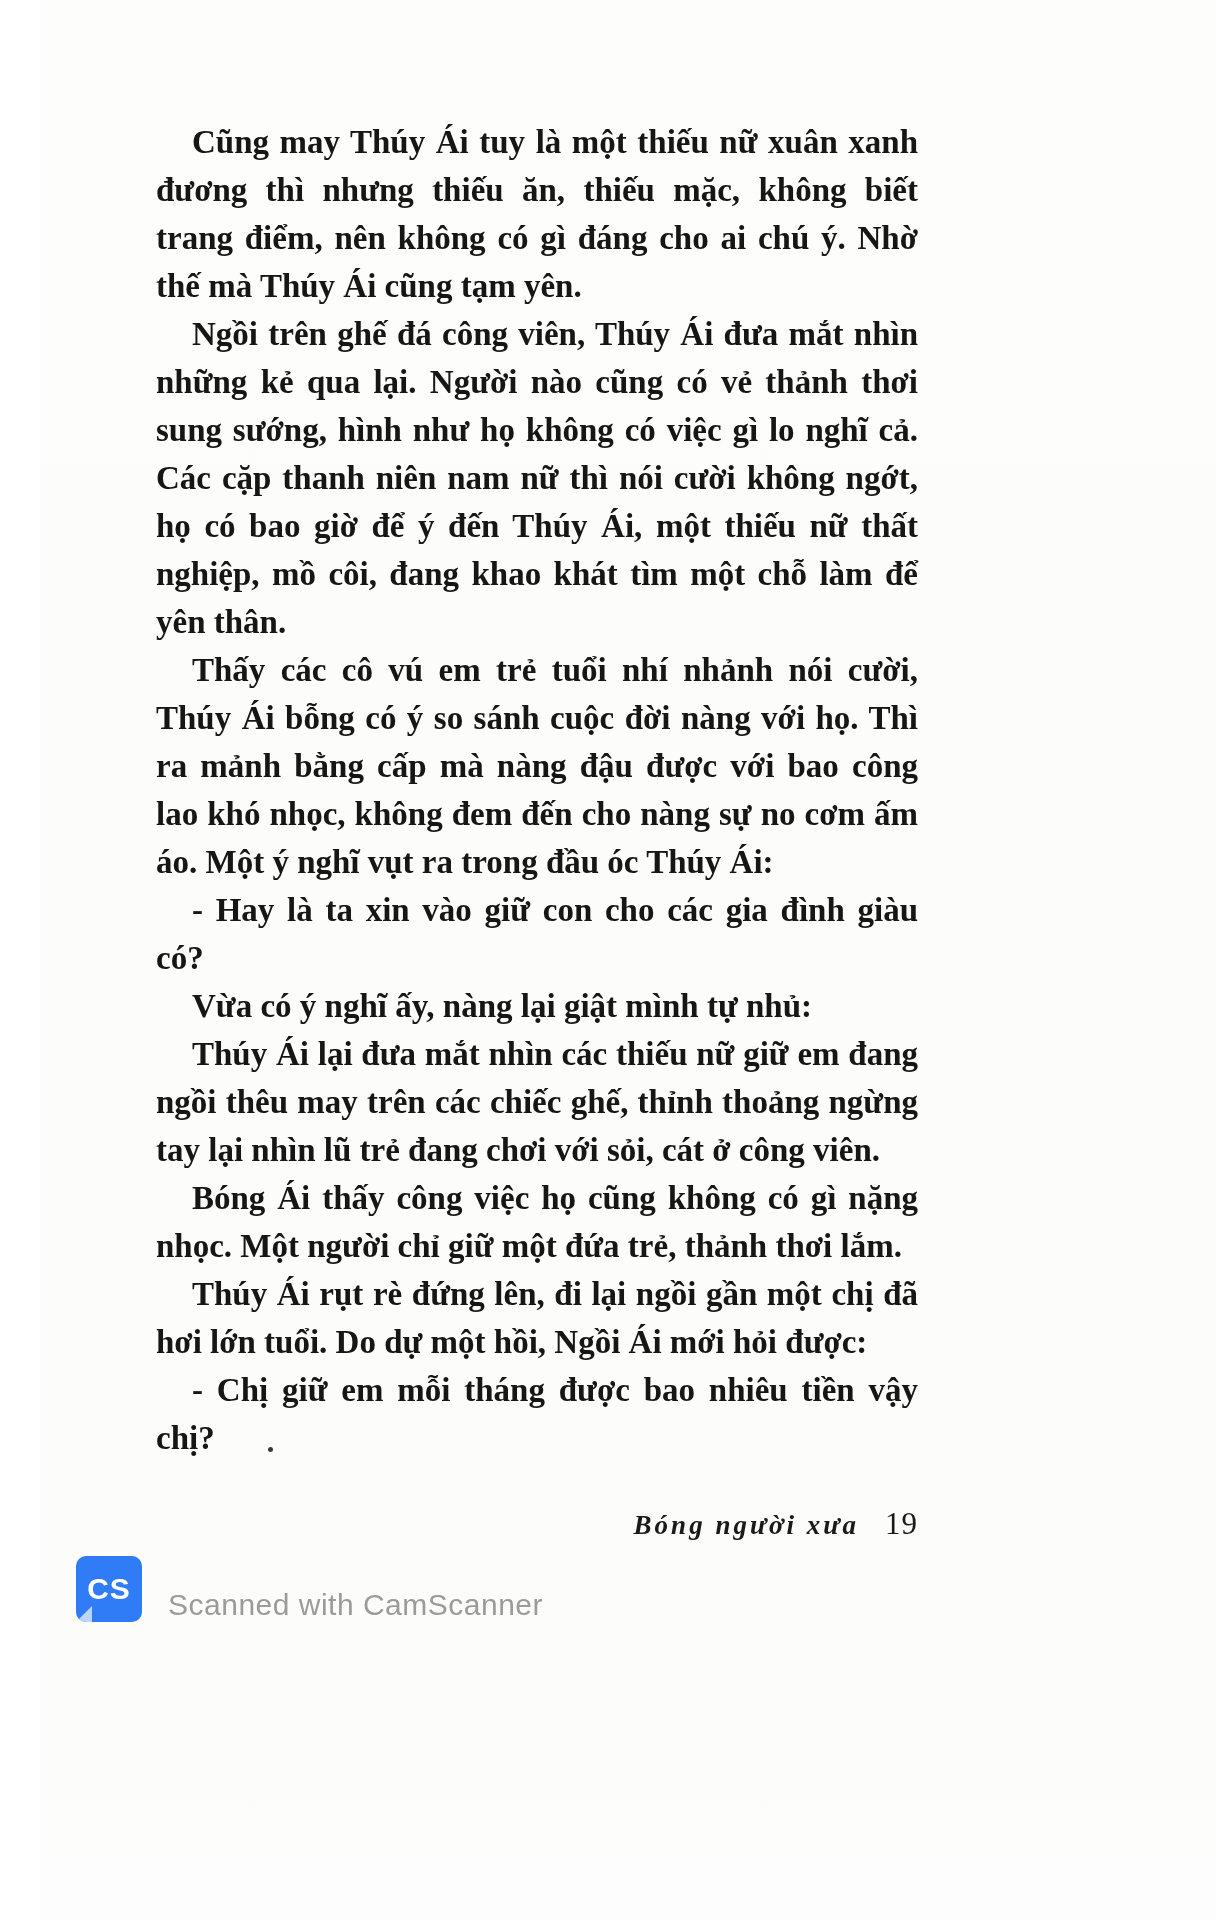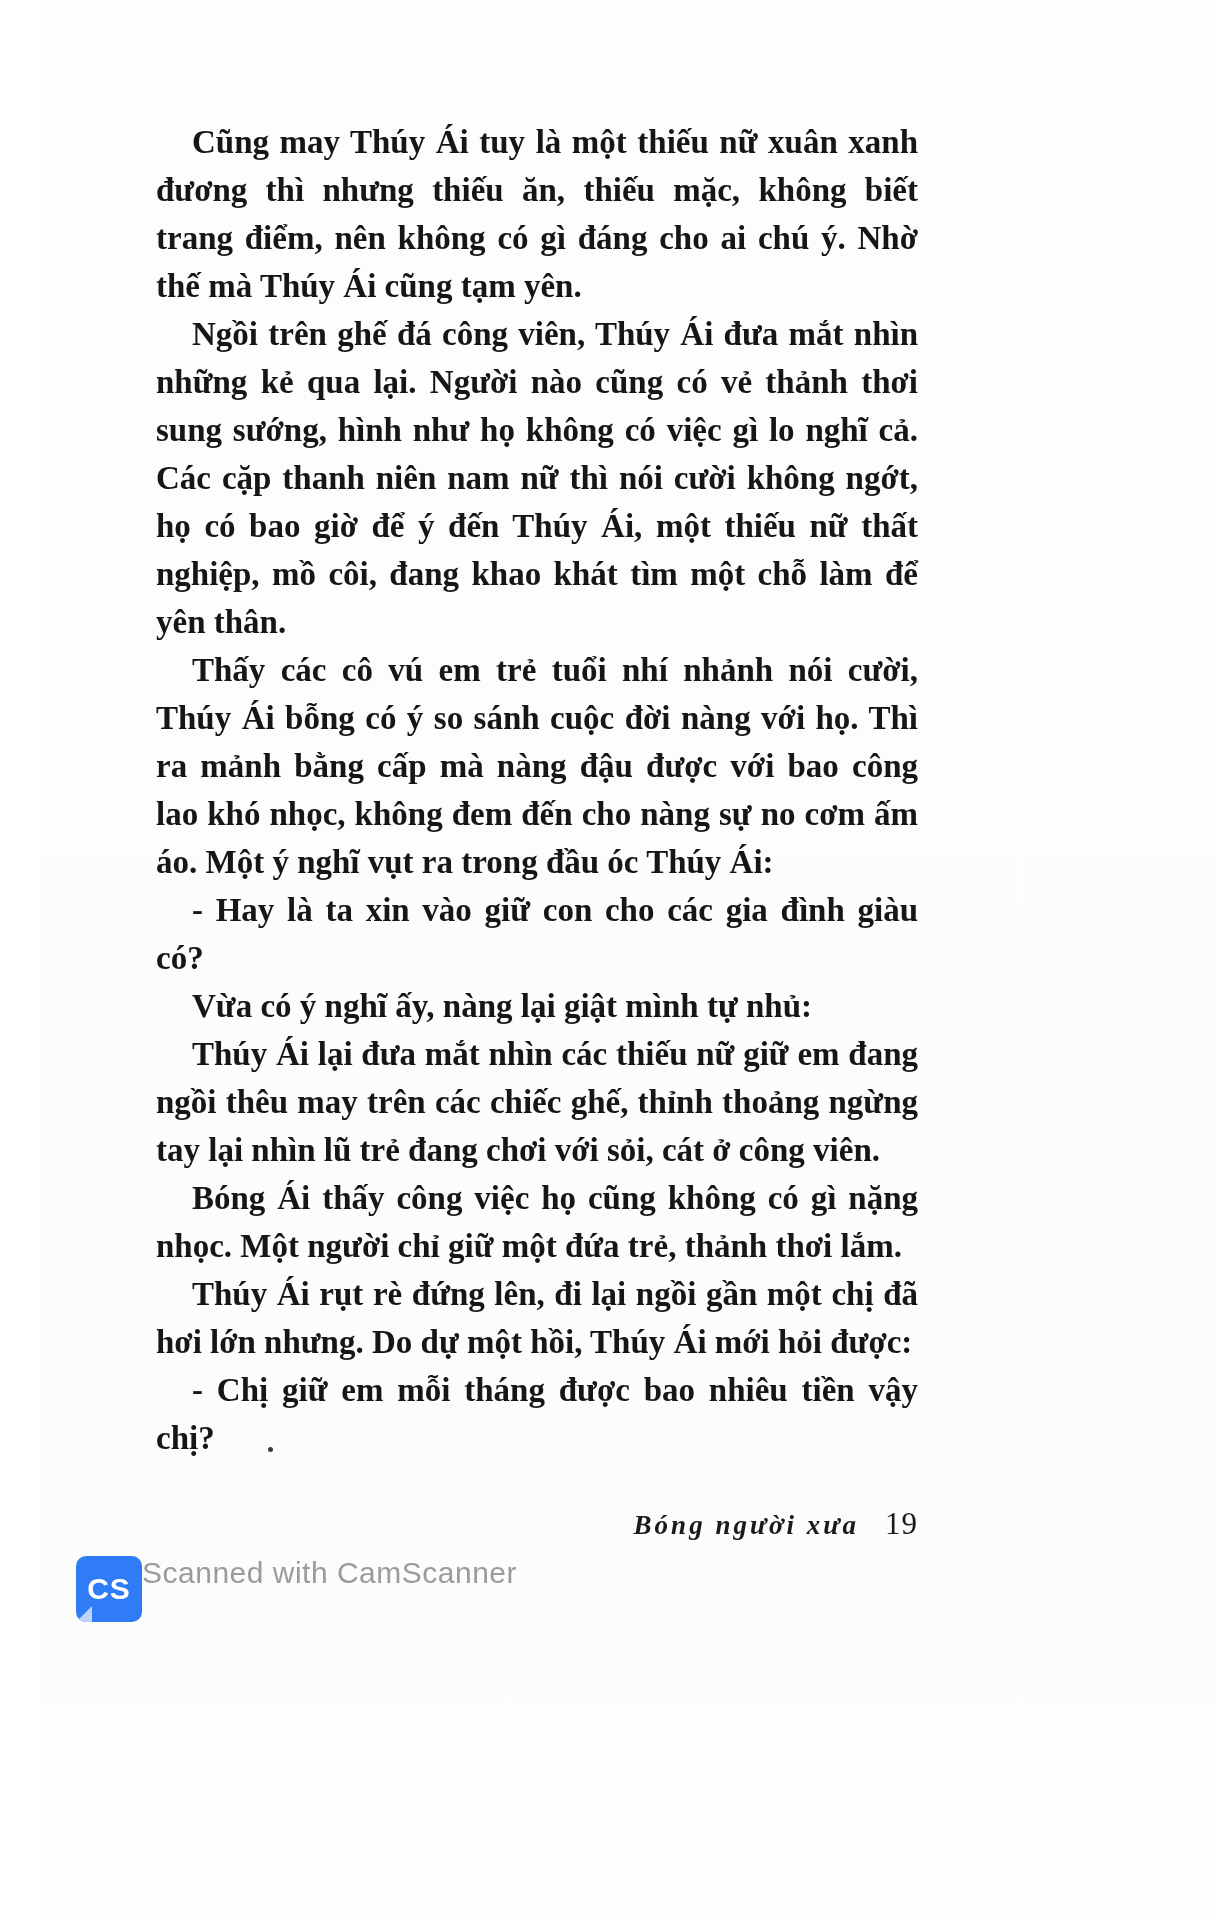--- a/index.html
+++ b/index.html
@@ -62,21 +62,22 @@
     width: 5px;
     height: 5px;
     border-radius: 50%;
     background: #3a3a3a;
   }
   .scanner-bar {
     position: absolute;
     left: 36px;
     top: 1556px;
     display: flex;
-    align-items: flex-start;
+    align-items: flex-end;
+    gap: 26px;
   }
   .cs-logo {
     position: relative;
     width: 66px;
     height: 66px;
     background: #2f7cf6;
     border-radius: 10px;
     display: flex;
     align-items: center;
     justify-content: center;
@@ -112,21 +113,21 @@
 <div class="page">
 
   <div class="text-block">
     <p>Cũng may Thúy Ái tuy là một thiếu nữ xuân xanh đương thì nhưng thiếu ăn, thiếu mặc, không biết trang điểm, nên không có gì đáng cho ai chú ý. Nhờ thế mà Thúy Ái cũng tạm yên.</p>
     <p>Ngồi trên ghế đá công viên, Thúy Ái đưa mắt nhìn những kẻ qua lại. Người nào cũng có vẻ thảnh thơi sung sướng, hình như họ không có việc gì lo nghĩ cả. Các cặp thanh niên nam nữ thì nói cười không ngớt, họ có bao giờ để ý đến Thúy Ái, một thiếu nữ thất nghiệp, mồ côi, đang khao khát tìm một chỗ làm để yên thân.</p>
     <p>Thấy các cô vú em trẻ tuổi nhí nhảnh nói cười, Thúy Ái bỗng có ý so sánh cuộc đời nàng với họ. Thì ra mảnh bằng cấp mà nàng đậu được với bao công lao khó nhọc, không đem đến cho nàng sự no cơm ấm áo. Một ý nghĩ vụt ra trong đầu óc Thúy Ái:</p>
     <p>- Hay là ta xin vào giữ con cho các gia đình giàu có?</p>
     <p>Vừa có ý nghĩ ấy, nàng lại giật mình tự nhủ:</p>
     <p>Thúy Ái lại đưa mắt nhìn các thiếu nữ giữ em đang ngồi thêu may trên các chiếc ghế, thỉnh thoảng ngừng tay lại nhìn lũ trẻ đang chơi với sỏi, cát ở công viên.</p>
     <p>Bóng Ái thấy công việc họ cũng không có gì nặng nhọc. Một người chỉ giữ một đứa trẻ, thảnh thơi lắm.</p>
-    <p>Thúy Ái rụt rè đứng lên, đi lại ngồi gần một chị đã hơi lớn nhưng. Do dự một hồi, Thúy Ái mới hỏi được:</p>
+    <p>Thúy Ái rụt rè đứng lên, đi lại ngồi gần một chị đã hơi lớn tuổi. Do dự một hồi, Ngồi Ái mới hỏi được:</p>
     <p>- Chị giữ em mỗi tháng được bao nhiêu tiền vậy chị?</p>
   </div>
 
   <div class="speck"></div>
 
   <div class="running-footer">
     <span class="book-title">Bóng người xưa</span><span class="page-number">19</span>
   </div>
 
   <div class="scanner-bar">

